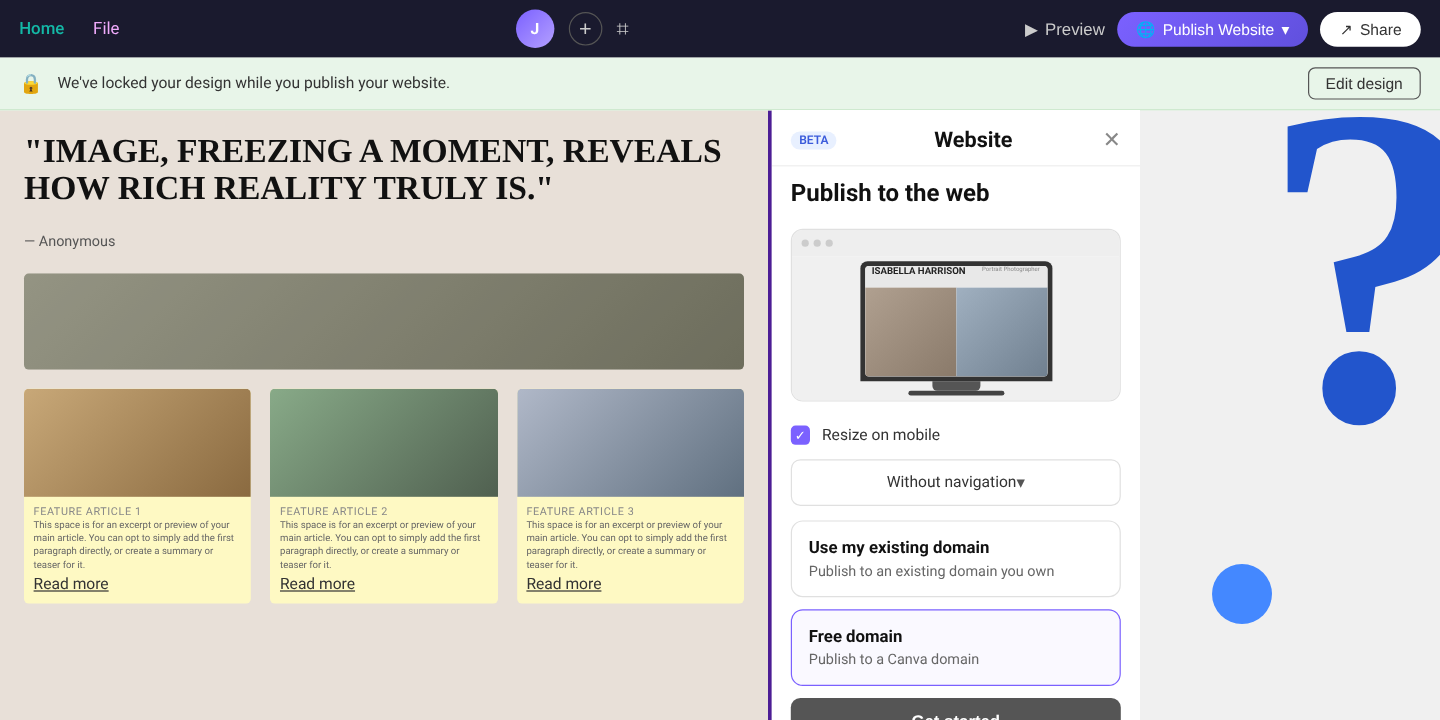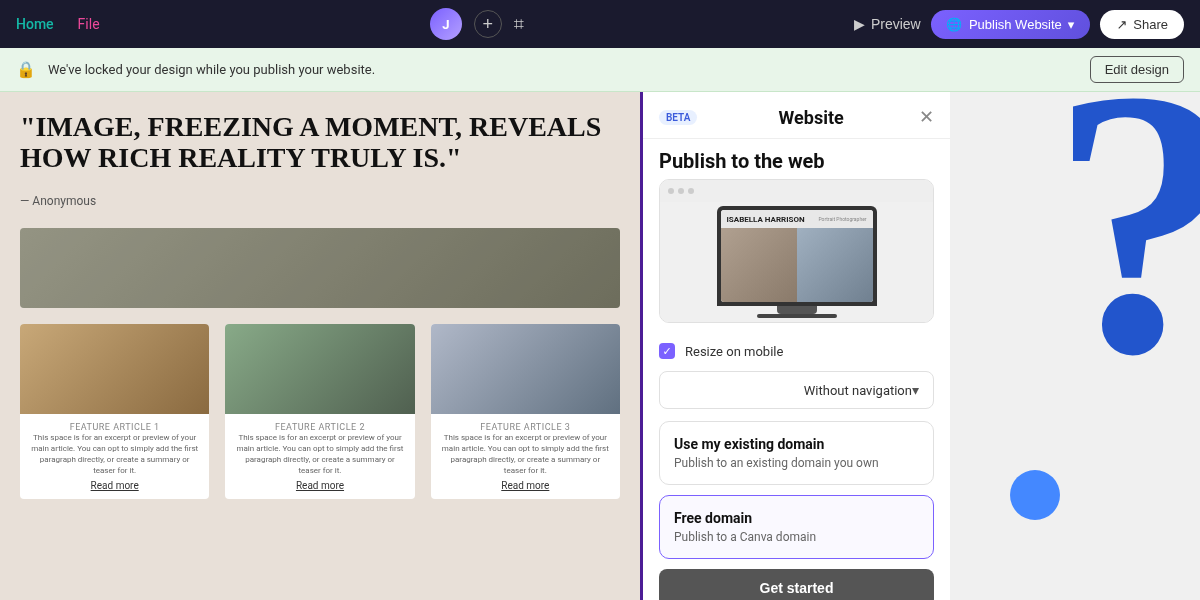--- a/index.html
+++ b/index.html
@@ -23,21 +23,21 @@
       gap: 24px;
       flex-shrink: 0;
     }
     .nav-home {
       color: #14b8a6;
       font-size: 14px;
       font-weight: 500;
       cursor: pointer;
     }
     .nav-file {
-      color: #ec4899;
+      color: #f0abfc;
       font-size: 14px;
       cursor: pointer;
     }
     .nav-center {
       margin: 0 auto;
       display: flex;
       align-items: center;
       gap: 12px;
     }
     .avatar-circle {
@@ -171,24 +171,23 @@
       margin-top: 20px;
     }
     .feature-grid {
       display: grid;
       grid-template-columns: 1fr 1fr 1fr;
       gap: 16px;
       margin-top: 16px;
       padding: 0 20px;
     }
     .feature-card {
-      background: #ffffff;
+      background: #fef9c3;
       border-radius: 4px;
       overflow: hidden;
-      text-align: center;
     }
     .feature-img {
       width: 100%;
       height: 90px;
       background: linear-gradient(135deg, #b0a090, #8a7a6a);
       position: relative;
     }
     .feature-body {
       padding: 8px;
     }
@@ -197,21 +196,21 @@
       color: #888;
       text-transform: uppercase;
       letter-spacing: 0.5px;
     }
     .feature-desc {
       font-size: 8px;
       color: #666;
       line-height: 1.4;
     }
     .read-more {
-      font-size: 10px;
+      font-size: 13px;
       color: #333;
       text-decoration: underline;
       margin-top: 4px;
       display: block;
     }
 
     
     .right-panel {
       width: 310px;
       background: #fff;
@@ -245,21 +244,21 @@
       background: transparent;
       border: none;
       font-size: 18px;
       color: #888;
       cursor: pointer;
     }
     .panel-subtitle {
       font-size: 20px;
       font-weight: 700;
       color: #111;
-      padding: 10px 16px 6px;
+      padding: 10px 16px 18px;
     }
 
     
     .website-preview {
       margin: 0 16px 12px;
       border: 1.5px solid #e0e0e0;
       border-radius: 10px;
       overflow: hidden;
       background: #f8f8f8;
     }
@@ -297,21 +296,20 @@
       position: absolute;
       inset: 4px;
       background: #fff;
       border-radius: 3px;
       overflow: hidden;
     }
     .preview-screen-header {
       background: #e8e8e8;
       height: 18px;
       display: flex;
-      align-items: center;
       padding: 0 6px;
     }
     .preview-screen-name {
       font-size: 8px;
       font-weight: 700;
       color: #222;
     }
     .preview-screen-sub {
       font-size: 5px;
       color: #888;
@@ -372,21 +370,21 @@
     }
 
     
     .nav-dropdown {
       margin: 4px 16px 12px;
       border: 1.5px solid #e0e0e0;
       border-radius: 8px;
       padding: 10px 14px;
       display: flex;
       align-items: center;
-      justify-content: flex-end;
+      justify-content: center;
       cursor: pointer;
       background: #fff;
     }
     .nav-dropdown-text {
       font-size: 13px;
       color: #333;
     }
     .nav-chevron {
       color: #555;
       font-size: 14px;

